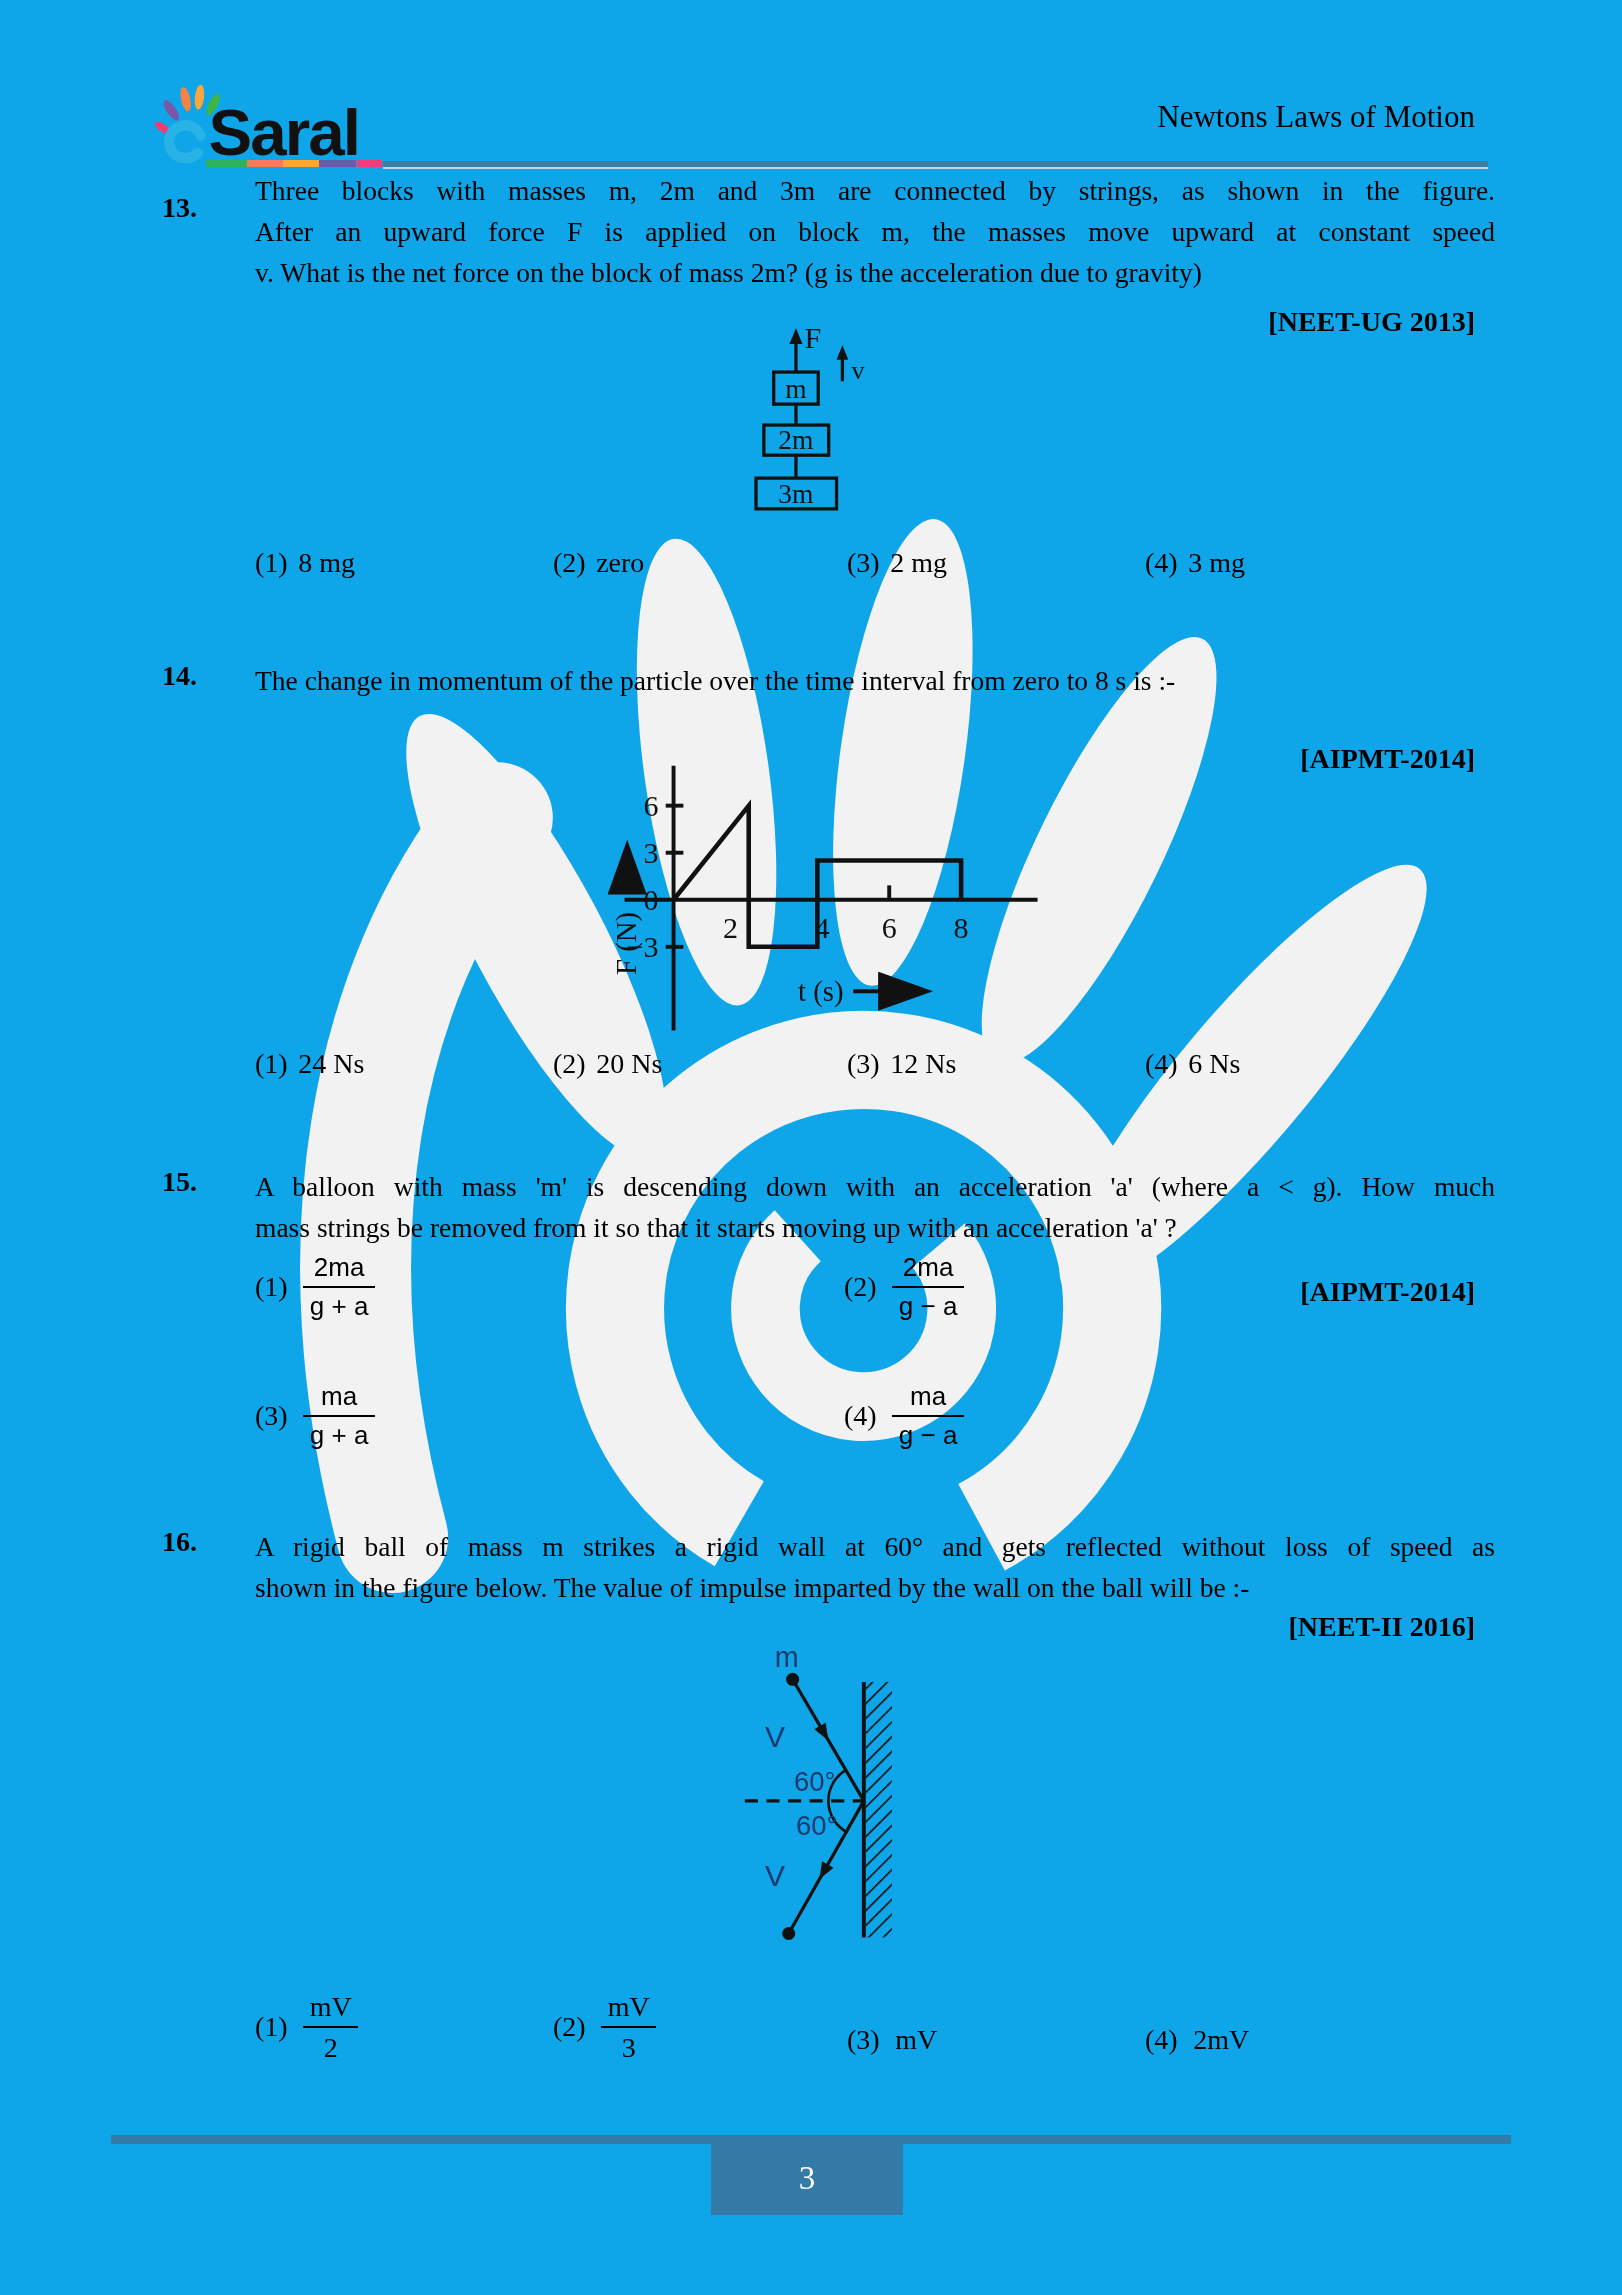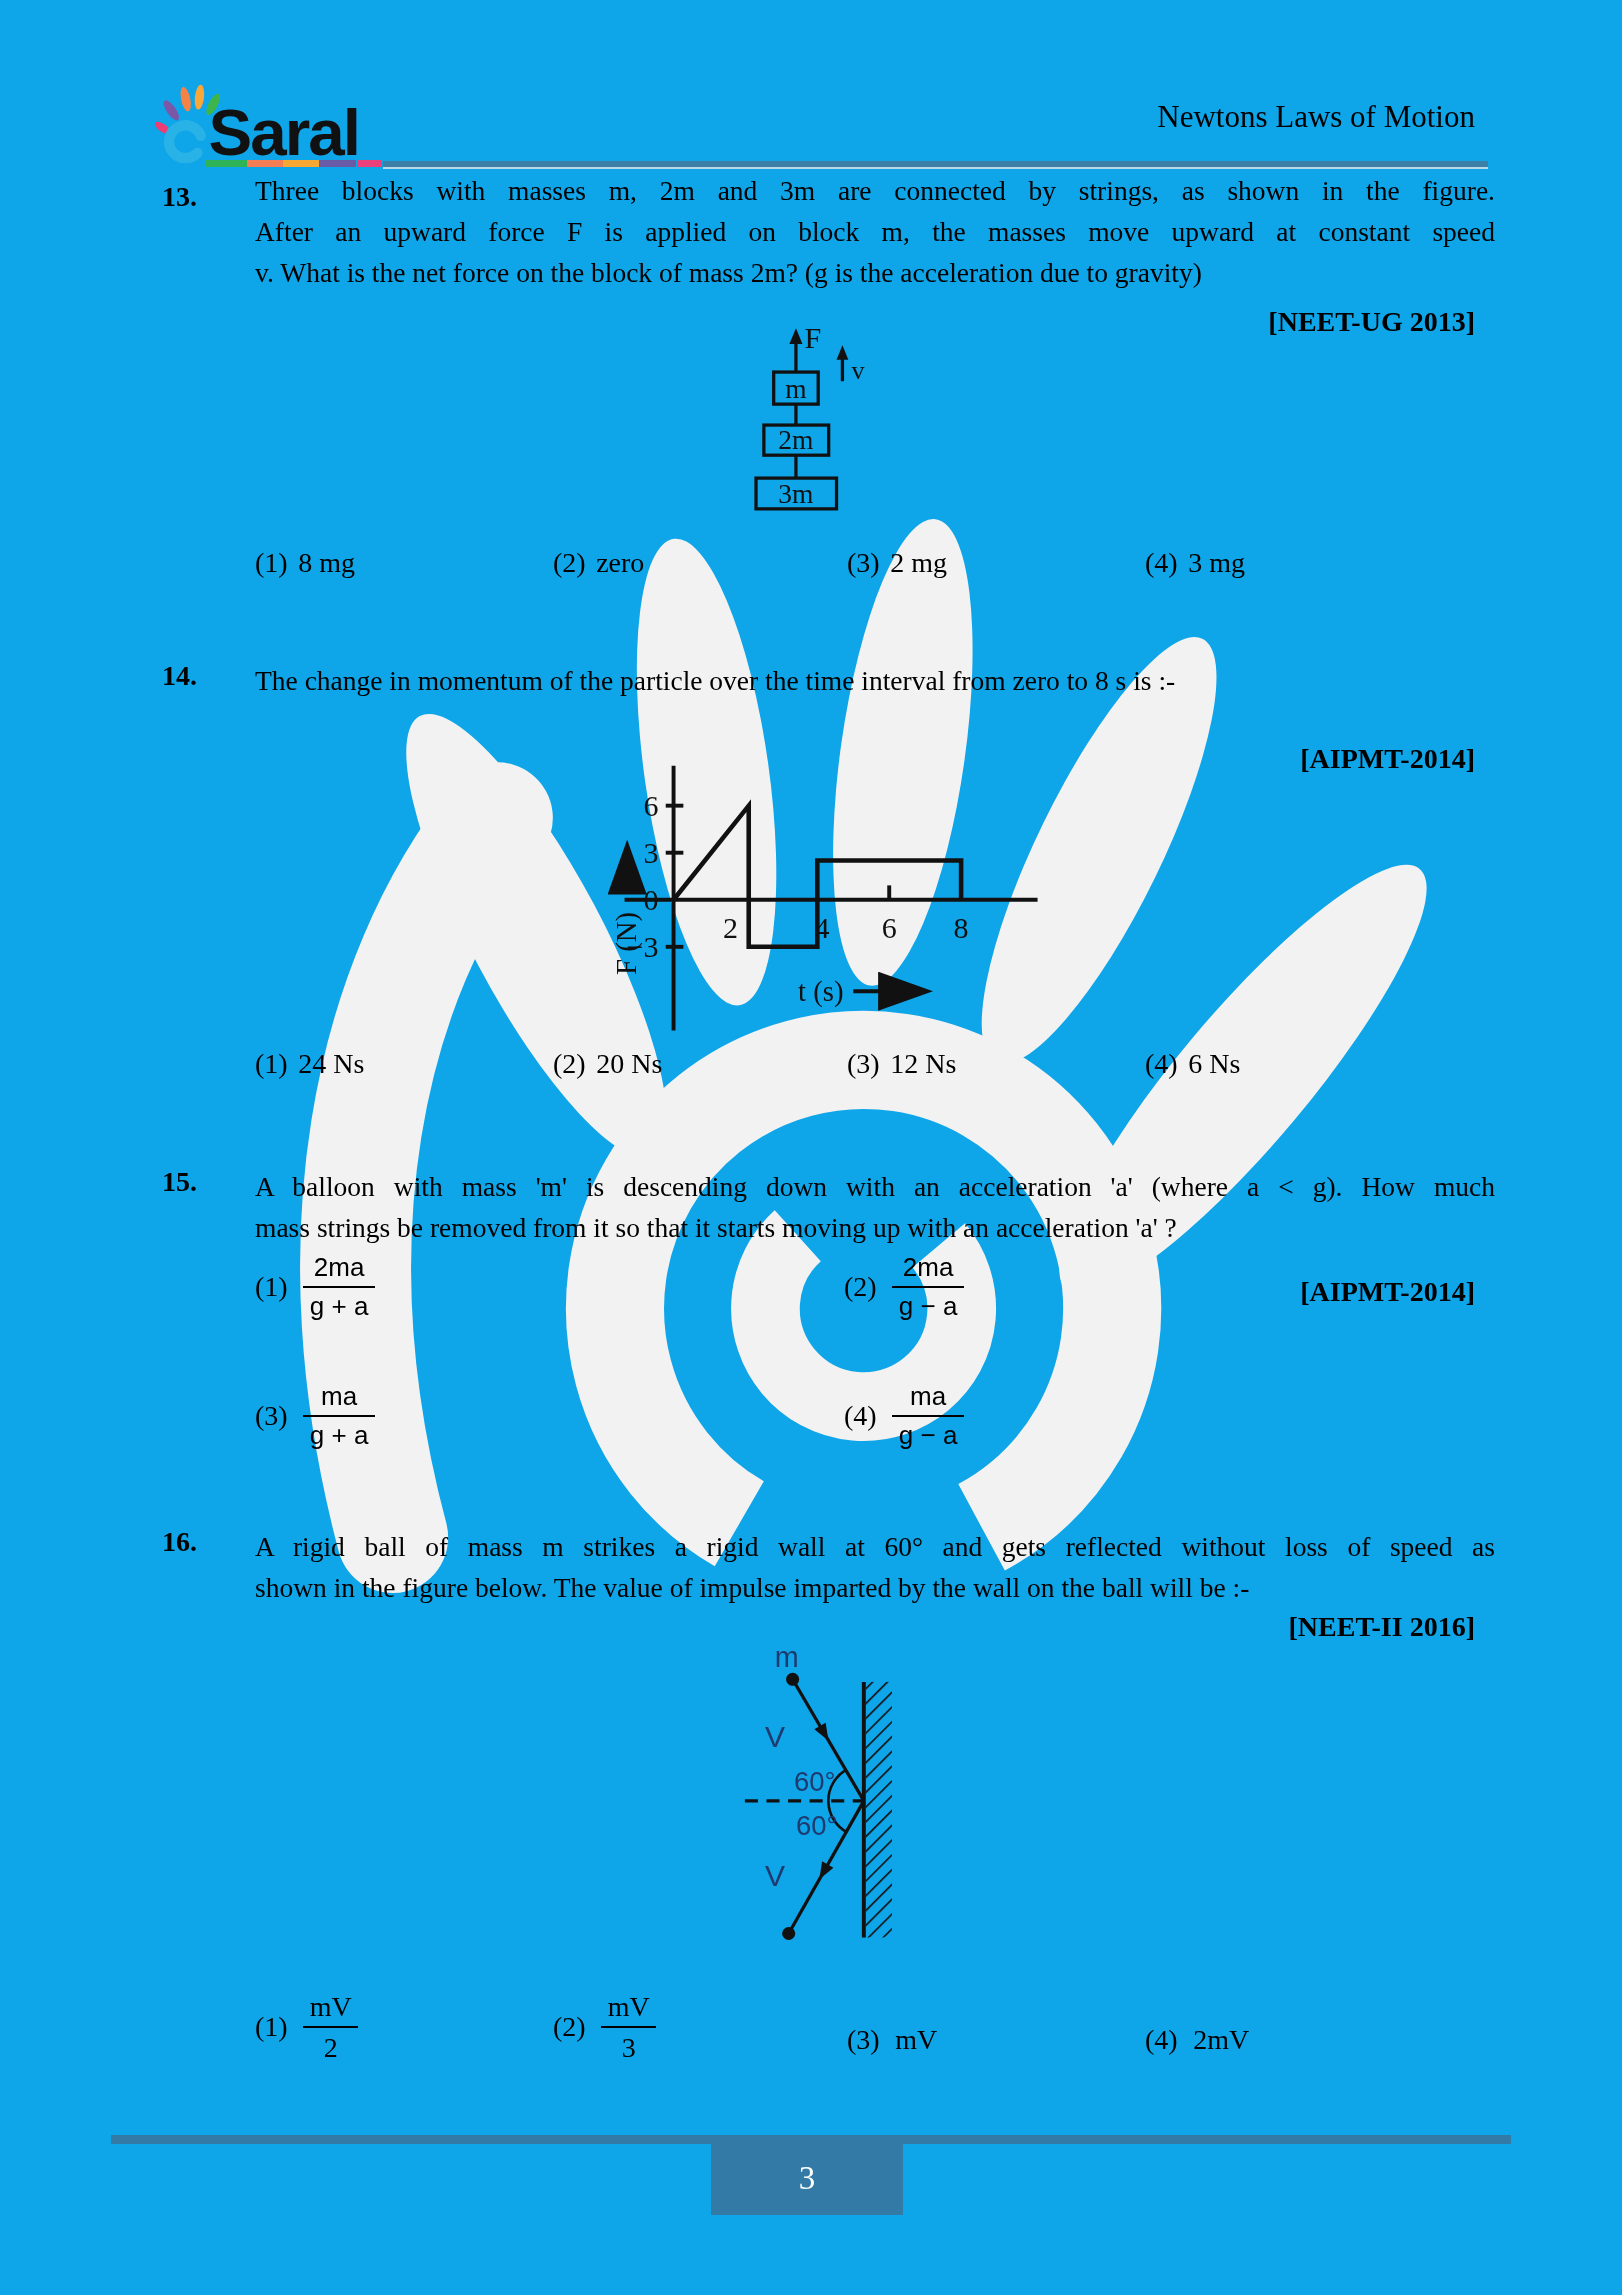--- a/index.html
+++ b/index.html
@@ -84,21 +84,21 @@
   <div class="doc-title">Newtons Laws of Motion</div>
 
   <span class="strip" style="left:206px;width:41px;background:#2eb457;"></span>
   <span class="strip" style="left:247px;width:36px;background:#f57d55;"></span>
   <span class="strip" style="left:283px;width:36px;background:#f6a832;"></span>
   <span class="strip" style="left:319px;width:37px;background:#6a5ba7;"></span>
   <span class="strip" style="left:357px;width:25px;background:#ed3f7b;"></span>
   <div class="strip-blue" style="left:383px;width:1105px;"></div>
 
   <section>
-    <div class="qnum" style="top:181px;">13.</div>
+    <div class="qnum" style="top:192px;">13.</div>
     <div class="qtext" style="top:170px;">
       <div class="jline">Three blocks with masses m, 2m and 3m are connected by strings, as shown in the figure.</div>
       <div class="jline">After an upward force F is applied on block m, the masses move upward at constant speed</div>
       <div class="lline">v. What is the net force on the block of mass 2m? (g is the acceleration due to gravity)</div>
     </div>
     <div class="tag" style="top:306px;">[NEET-UG 2013]</div>
 
     <svg class="abs" style="left:739px;top:319px;" width="144" height="203" viewBox="0 0 220 310">
       <defs>
         <marker id="ah13" markerWidth="12" markerHeight="12" refX="6" refY="3" orient="auto">

